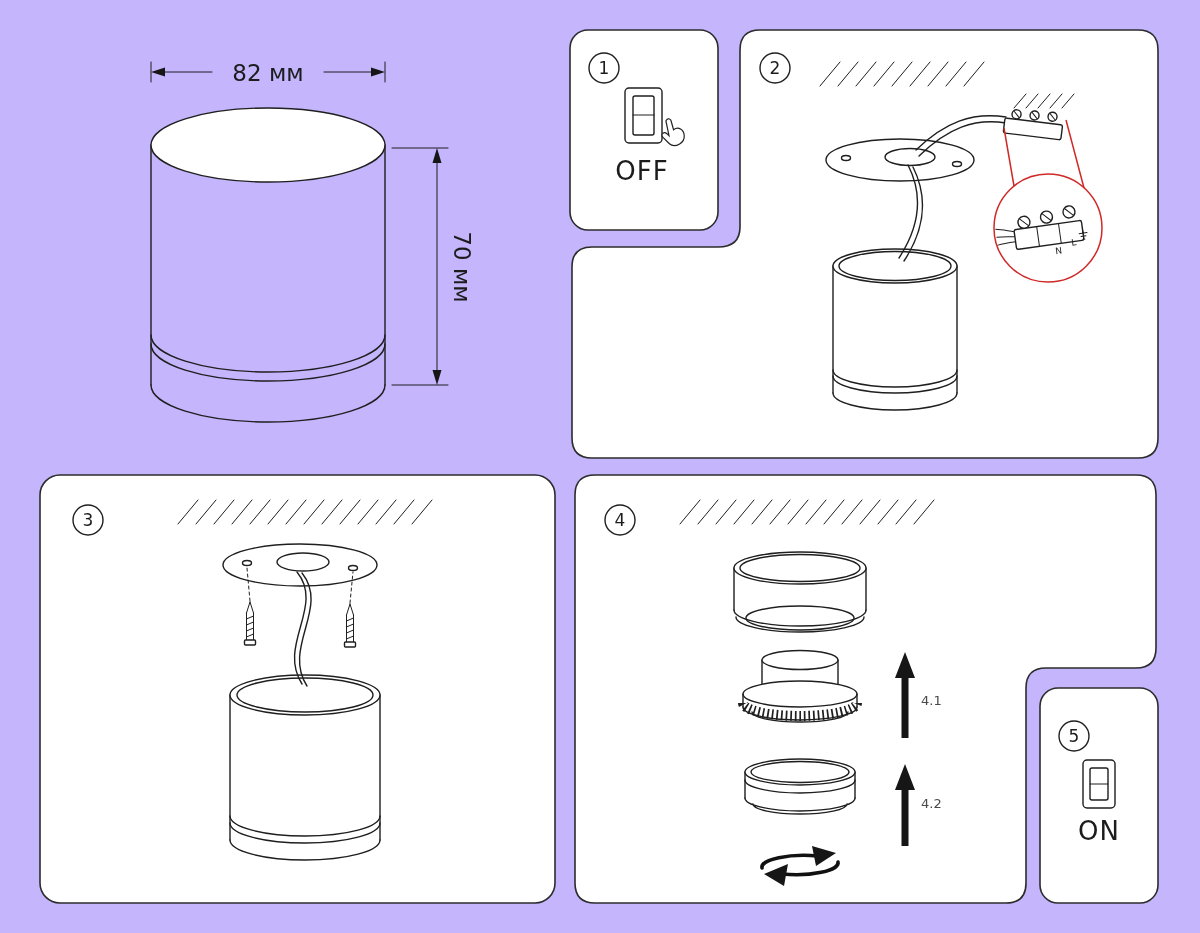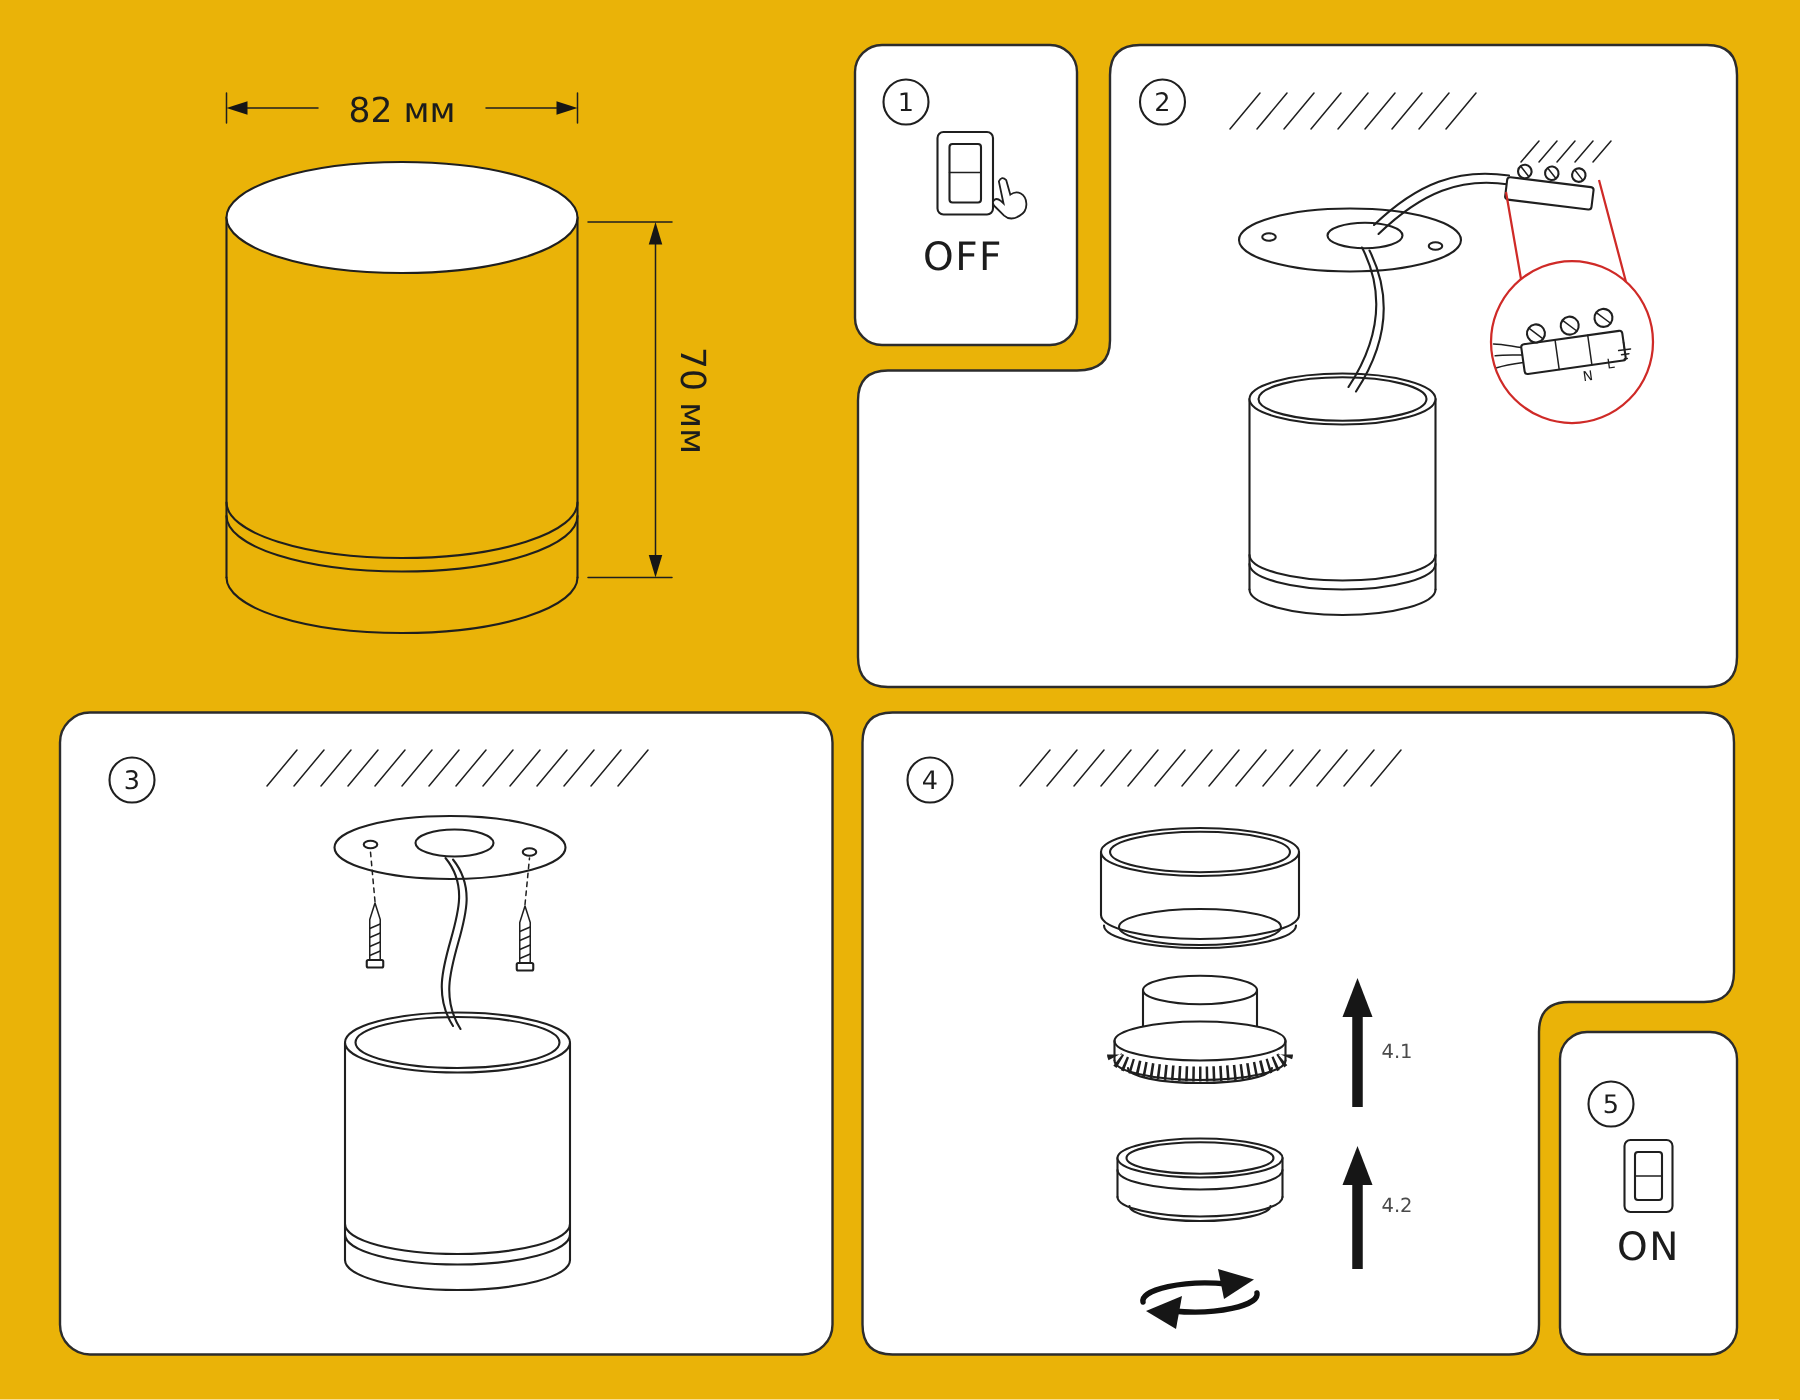--- a/index.html
+++ b/index.html
@@ -1,16 +1,16 @@
 <!DOCTYPE html>
 <html><head>
 <meta charset="utf-8">
 <style>
   html,body{margin:0;padding:0;background:#ffffff;}
-  .stage{position:relative;width:1200px;height:933px;background:#eab308;overflow:hidden;}
+  .stage{position:relative;width:1200px;height:933px;background:#c4b5fd;overflow:hidden;}
   svg{display:block;}
   .ln{stroke:#1f1f1f;fill:none;stroke-width:1.4;stroke-linecap:round;stroke-linejoin:round;}
   .thin{stroke-width:1;}
   .fw{stroke:#1f1f1f;fill:#ffffff;stroke-width:1.4;}
   .panel{fill:#ffffff;stroke:#2c2c2c;stroke-width:1.6;}
   .red{stroke:#cf2a27;fill:none;stroke-width:1.5;}
   .blk{fill:#161616;stroke:none;}
   .kn{stroke:#1f1f1f;fill:none;stroke-width:10;stroke-dasharray:1.7 2.9;stroke-linecap:butt;}
   .bold-arrow{stroke:#111;stroke-width:3.6;fill:none;stroke-linecap:round;}
   .dash{stroke-dasharray:3 3;}

